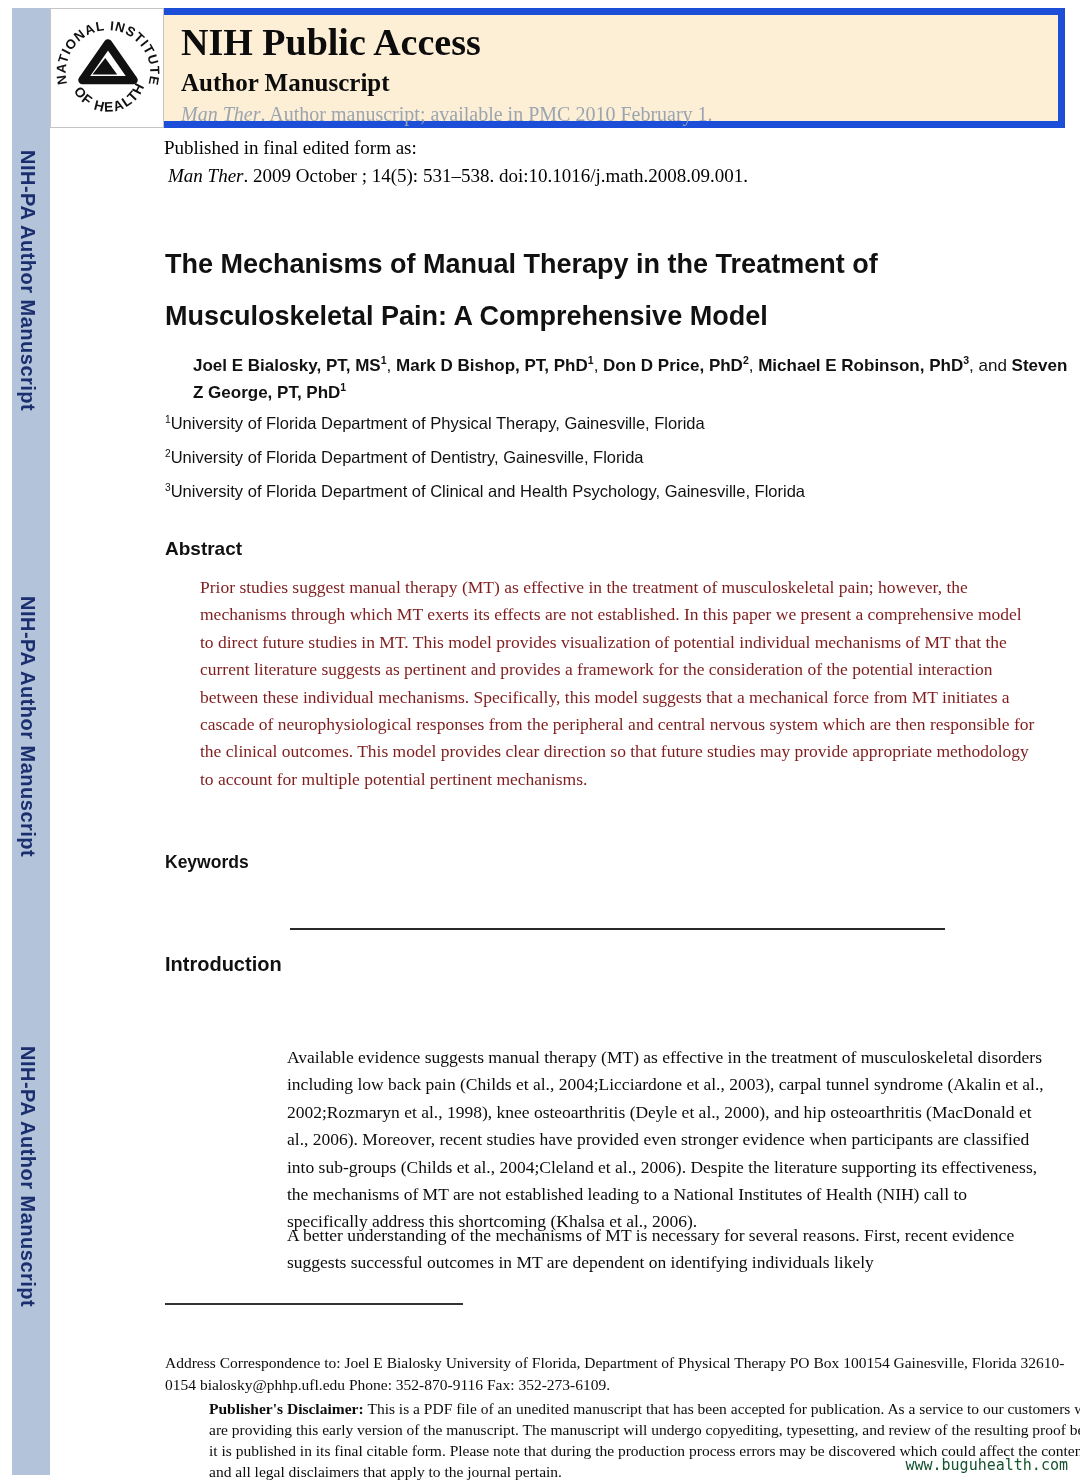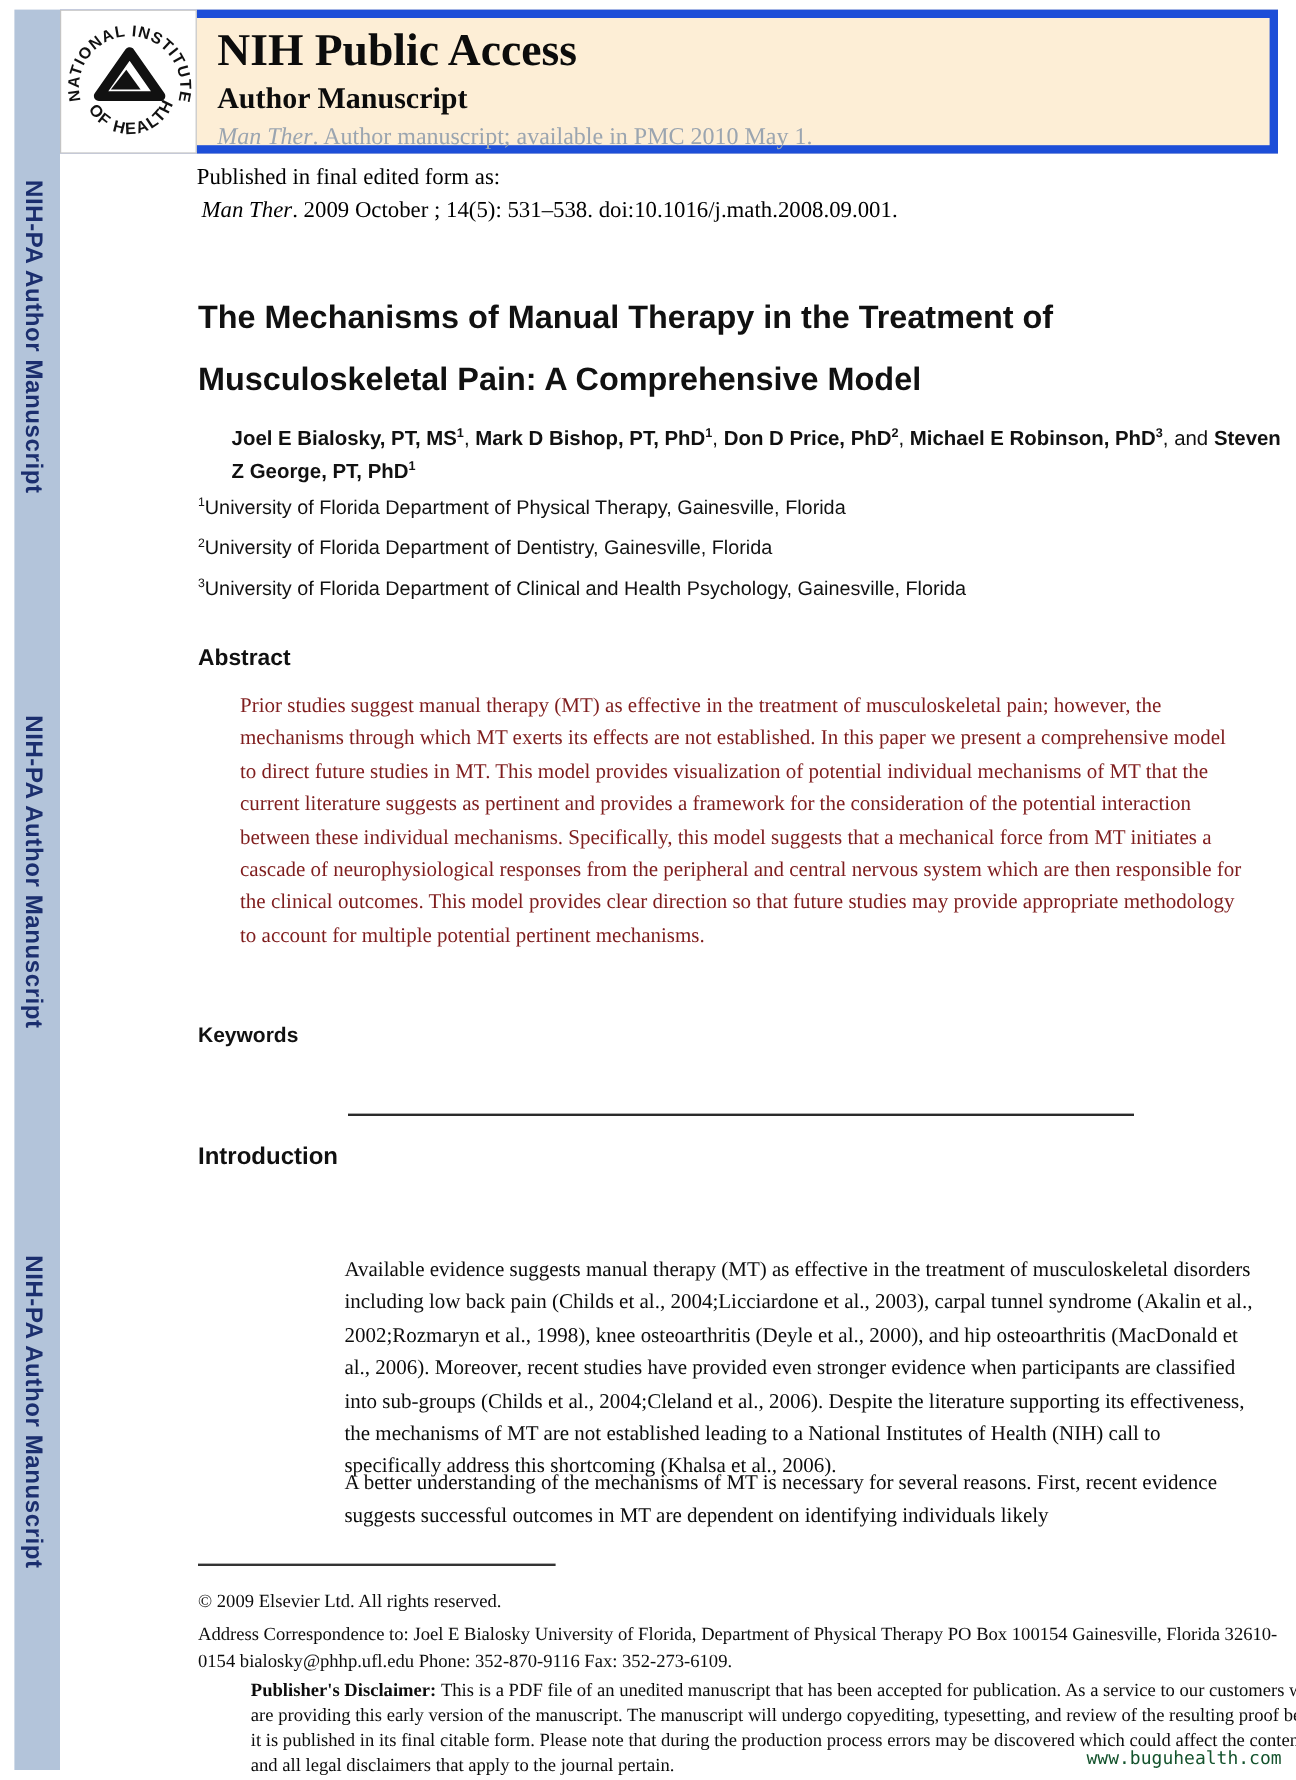--- a/index.html
+++ b/index.html
@@ -136,21 +136,21 @@
     <span class="sidebar-label sl-1">NIH-PA Author Manuscript</span>
     <span class="sidebar-label sl-2">NIH-PA Author Manuscript</span>
     <span class="sidebar-label sl-3">NIH-PA Author Manuscript</span>
   </div>
 
   <div class="band">
     <div class="band-inner">
       <div class="band-title">NIH Public Access</div>
       <div class="band-subtitle">Author Manuscript</div>
       <div class="band-journal">
-        <span class="jitalic">Man Ther</span><span>. Author manuscript; available in PMC 2010 May 1.</span>
+        <span class="jitalic">Man Ther</span><span>. Author manuscript; available in PMC 2010 February 1.</span>
       </div>
     </div>
   </div>
 
   <div class="logo-box">
     <svg width="110" height="114" viewBox="0 0 120 120">
       <defs>
         <path id="arcTop" d="M 16 76 A 46 46 0 1 1 104 76" fill="none"></path>
         <path id="arcBottom" d="M 21 79 A 42 42 0 0 0 99 79" fill="none"></path>
       </defs>
@@ -191,21 +191,20 @@
   <div class="abstract-text">Prior studies suggest manual therapy (MT) as effective in the treatment of musculoskeletal pain; however, the mechanisms through which MT exerts its effects are not established. In this paper we present a comprehensive model to direct future studies in MT. This model provides visualization of potential individual mechanisms of MT that the current literature suggests as pertinent and provides a framework for the consideration of the potential interaction between these individual mechanisms. Specifically, this model suggests that a mechanical force from MT initiates a cascade of neurophysiological responses from the peripheral and central nervous system which are then responsible for the clinical outcomes. This model provides clear direction so that future studies may provide appropriate methodology to account for multiple potential pertinent mechanisms.</div>
 
   <div class="h-keywords">Keywords</div>
   <div class="rule-keywords"></div>
 
   <div class="h-intro">Introduction</div>
   <div class="intro-p1">Available evidence suggests manual therapy (MT) as effective in the treatment of musculoskeletal disorders including low back pain (Childs et al., 2004;Licciardone et al., 2003), carpal tunnel syndrome (Akalin et al., 2002;Rozmaryn et al., 1998), knee osteoarthritis (Deyle et al., 2000), and hip osteoarthritis (MacDonald et al., 2006). Moreover, recent studies have provided even stronger evidence when participants are classified into sub-groups (Childs et al., 2004;Cleland et al., 2006). Despite the literature supporting its effectiveness, the mechanisms of MT are not established leading to a National Institutes of Health (NIH) call to specifically address this shortcoming (Khalsa et al., 2006).</div>
   <div class="intro-p2">A better understanding of the mechanisms of MT is necessary for several reasons. First, recent evidence suggests successful outcomes in MT are dependent on identifying individuals likely</div>
 
   <div class="rule-foot"></div>
-  <div class="foot-copyright">© 2009 Elsevier Ltd. All rights reserved.</div>
   <div class="foot-corr">Address Correspondence to: Joel E Bialosky University of Florida, Department of Physical Therapy PO Box 100154 Gainesville, Florida 32610-0154 bialosky@phhp.ufl.edu Phone: 352-870-9116 Fax: 352-273-6109.</div>
   <div class="foot-disc">
     <span class="disc-label">Publisher's Disclaimer: </span><span>This is a PDF file of an unedited manuscript that has been accepted for publication. As a service to our customers we are providing this early version of the manuscript. The manuscript will undergo copyediting, typesetting, and review of the resulting proof before it is published in its final citable form. Please note that during the production process errors may be discovered which could affect the content, and all legal disclaimers that apply to the journal pertain.</span>
   </div>
 
   <div class="watermark">www.buguhealth.com</div>
 
 </div>
 
 </body></html>

